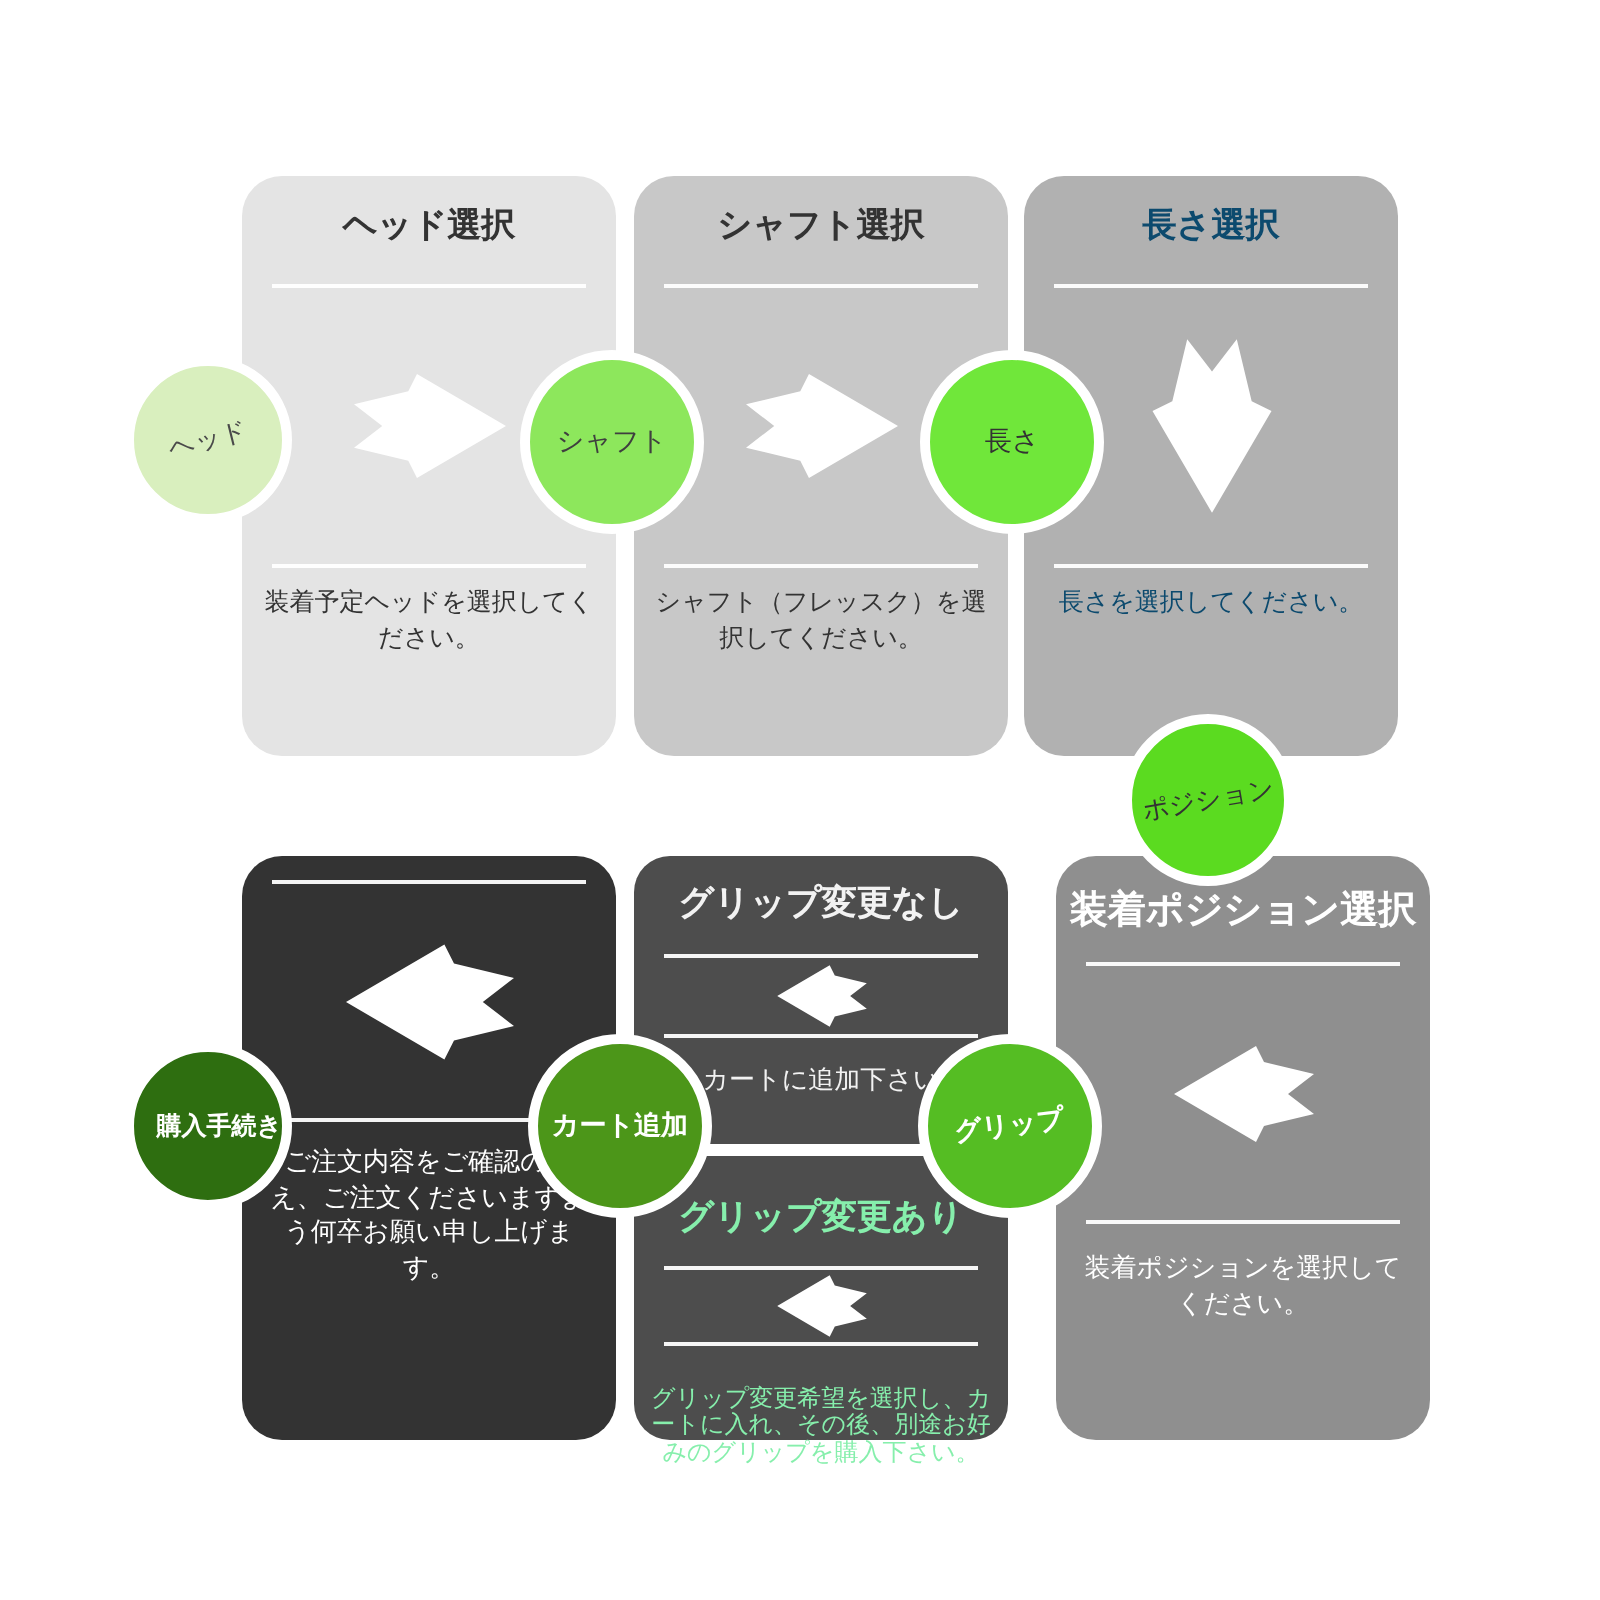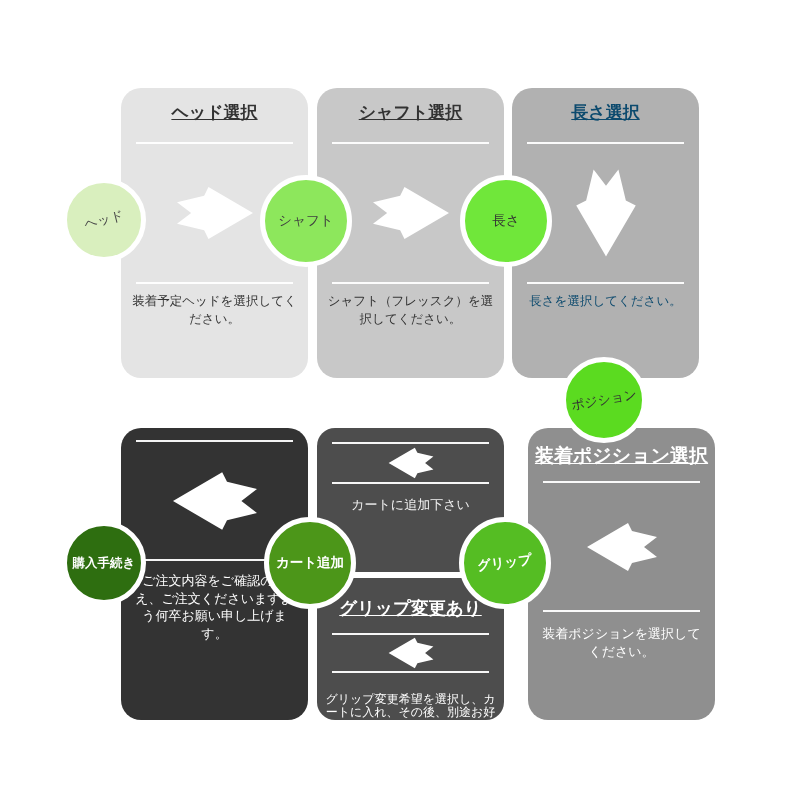--- a/index.html
+++ b/index.html
@@ -5,21 +5,21 @@
   html,body{margin:0;padding:0;background:#ffffff;}
   .canvas{
     position:relative;width:800px;height:800px;background:#ffffff;overflow:hidden;
     font-family:"Liberation Sans","DejaVu Sans",sans-serif;
   }
   .panel{
     position:absolute;display:flex;flex-direction:column;align-items:center;
     border-radius:20px;box-sizing:border-box;
   }
   .panel .title{
-    font-weight:bold;text-align:right;white-space:nowrap;text-decoration:underline;
+    font-weight:bold;text-align:right;white-space:nowrap;
   }
   .hr{height:2px;background:rgba(255,255,255,.95);width:calc(100% - 30px);flex:0 0 auto;}
   .arrow-zone{display:flex;align-items:center;justify-content:center;flex:0 0 auto;}
   .arrow-zone svg{display:block;}
   .desc{
     text-align:center;margin:0;width:calc(100% - 18px);
   }
   
   #p1{left:121px;top:88px;width:187px;height:290px;}
   #p2{left:317px;top:88px;width:187px;height:290px;}
@@ -60,21 +60,21 @@
   .badge span{display:block;white-space:nowrap;}
   #b-head{left:62px;top:178px;width:84px;height:84px;font-size:13px;}
   #b-head span{transform:rotate(-14deg);}
   #b-shaft{left:260px;top:175px;width:92px;height:92px;font-size:13.5px;align-items:center;}
   #b-length{left:460px;top:175px;width:92px;height:92px;font-size:13.5px;}
   #b-position{left:561px;top:357px;width:86px;height:86px;font-size:13px;}
   #b-position span{transform:rotate(-10deg);}
   #b-grip{left:459px;top:517px;width:92px;height:92px;font-size:13.5px;font-weight:600;}
   #b-grip span{transform:rotate(-7deg);}
   #b-cart{left:264px;top:517px;width:92px;height:92px;font-size:13.5px;font-weight:600;}
-  #b-purchase{left:62px;top:521px;width:84px;height:84px;font-size:12.5px;font-weight:600;}
+  #b-purchase{left:62px;top:521px;width:84px;height:84px;font-size:12.5px;font-weight:600;justify-content:flex-end;}
   .arrow-fill{fill:#ffffff;}
 </style>
 </head>
 <body>
 
 <div class="canvas">
 
   <section class="panel" id="p1" style="background-color: rgb(228, 228, 228); color: rgb(51, 51, 51);">
     <div class="title">ヘッド選択</div>
     <div class="hr top"></div>
@@ -116,31 +116,32 @@
     <div class="arrow-zone">
       <svg width="88" height="60" viewBox="0 0 140 100">
         <polygon class="arrow-fill" points="140,30 114,50 140,70 90,82 82,98 0,50 82,2 90,18"></polygon>
       </svg>
     </div>
     <div class="hr"></div>
     <p class="desc">ご注文内容をご確認のうえ、ご注文くださいますよう何卒お願い申し上げます。</p>
   </section>
 
   <section class="panel" id="p5a" style="background-color: rgb(77, 77, 77); color: rgb(242, 242, 242);">
+    <div class="title">グリップ変更なし</div>
     <div class="hr top"></div>
     <div class="arrow-zone">
       <svg width="64" height="32" viewBox="0 0 140 100">
         <polygon class="arrow-fill" points="140,30 114,50 140,70 90,82 82,98 0,50 82,2 90,18"></polygon>
       </svg>
     </div>
     <div class="hr"></div>
     <p class="desc">カートに追加下さい</p>
   </section>
 
-  <section class="panel" id="p5b" style="background-color: rgb(77, 77, 77); color: #ffffff;">
+  <section class="panel" id="p5b" style="background-color: rgb(77, 77, 77); color: #86efac;">
     <div class="title">グリップ変更あり</div>
     <div class="hr top"></div>
     <div class="arrow-zone">
       <svg width="64" height="32" viewBox="0 0 140 100">
         <polygon class="arrow-fill" points="140,30 114,50 140,70 90,82 82,98 0,50 82,2 90,18"></polygon>
       </svg>
     </div>
     <div class="hr"></div>
     <p class="desc">グリップ変更希望を選択し、カートに入れ、その後、別途お好みのグリップを購入下さい。</p>
   </section>

